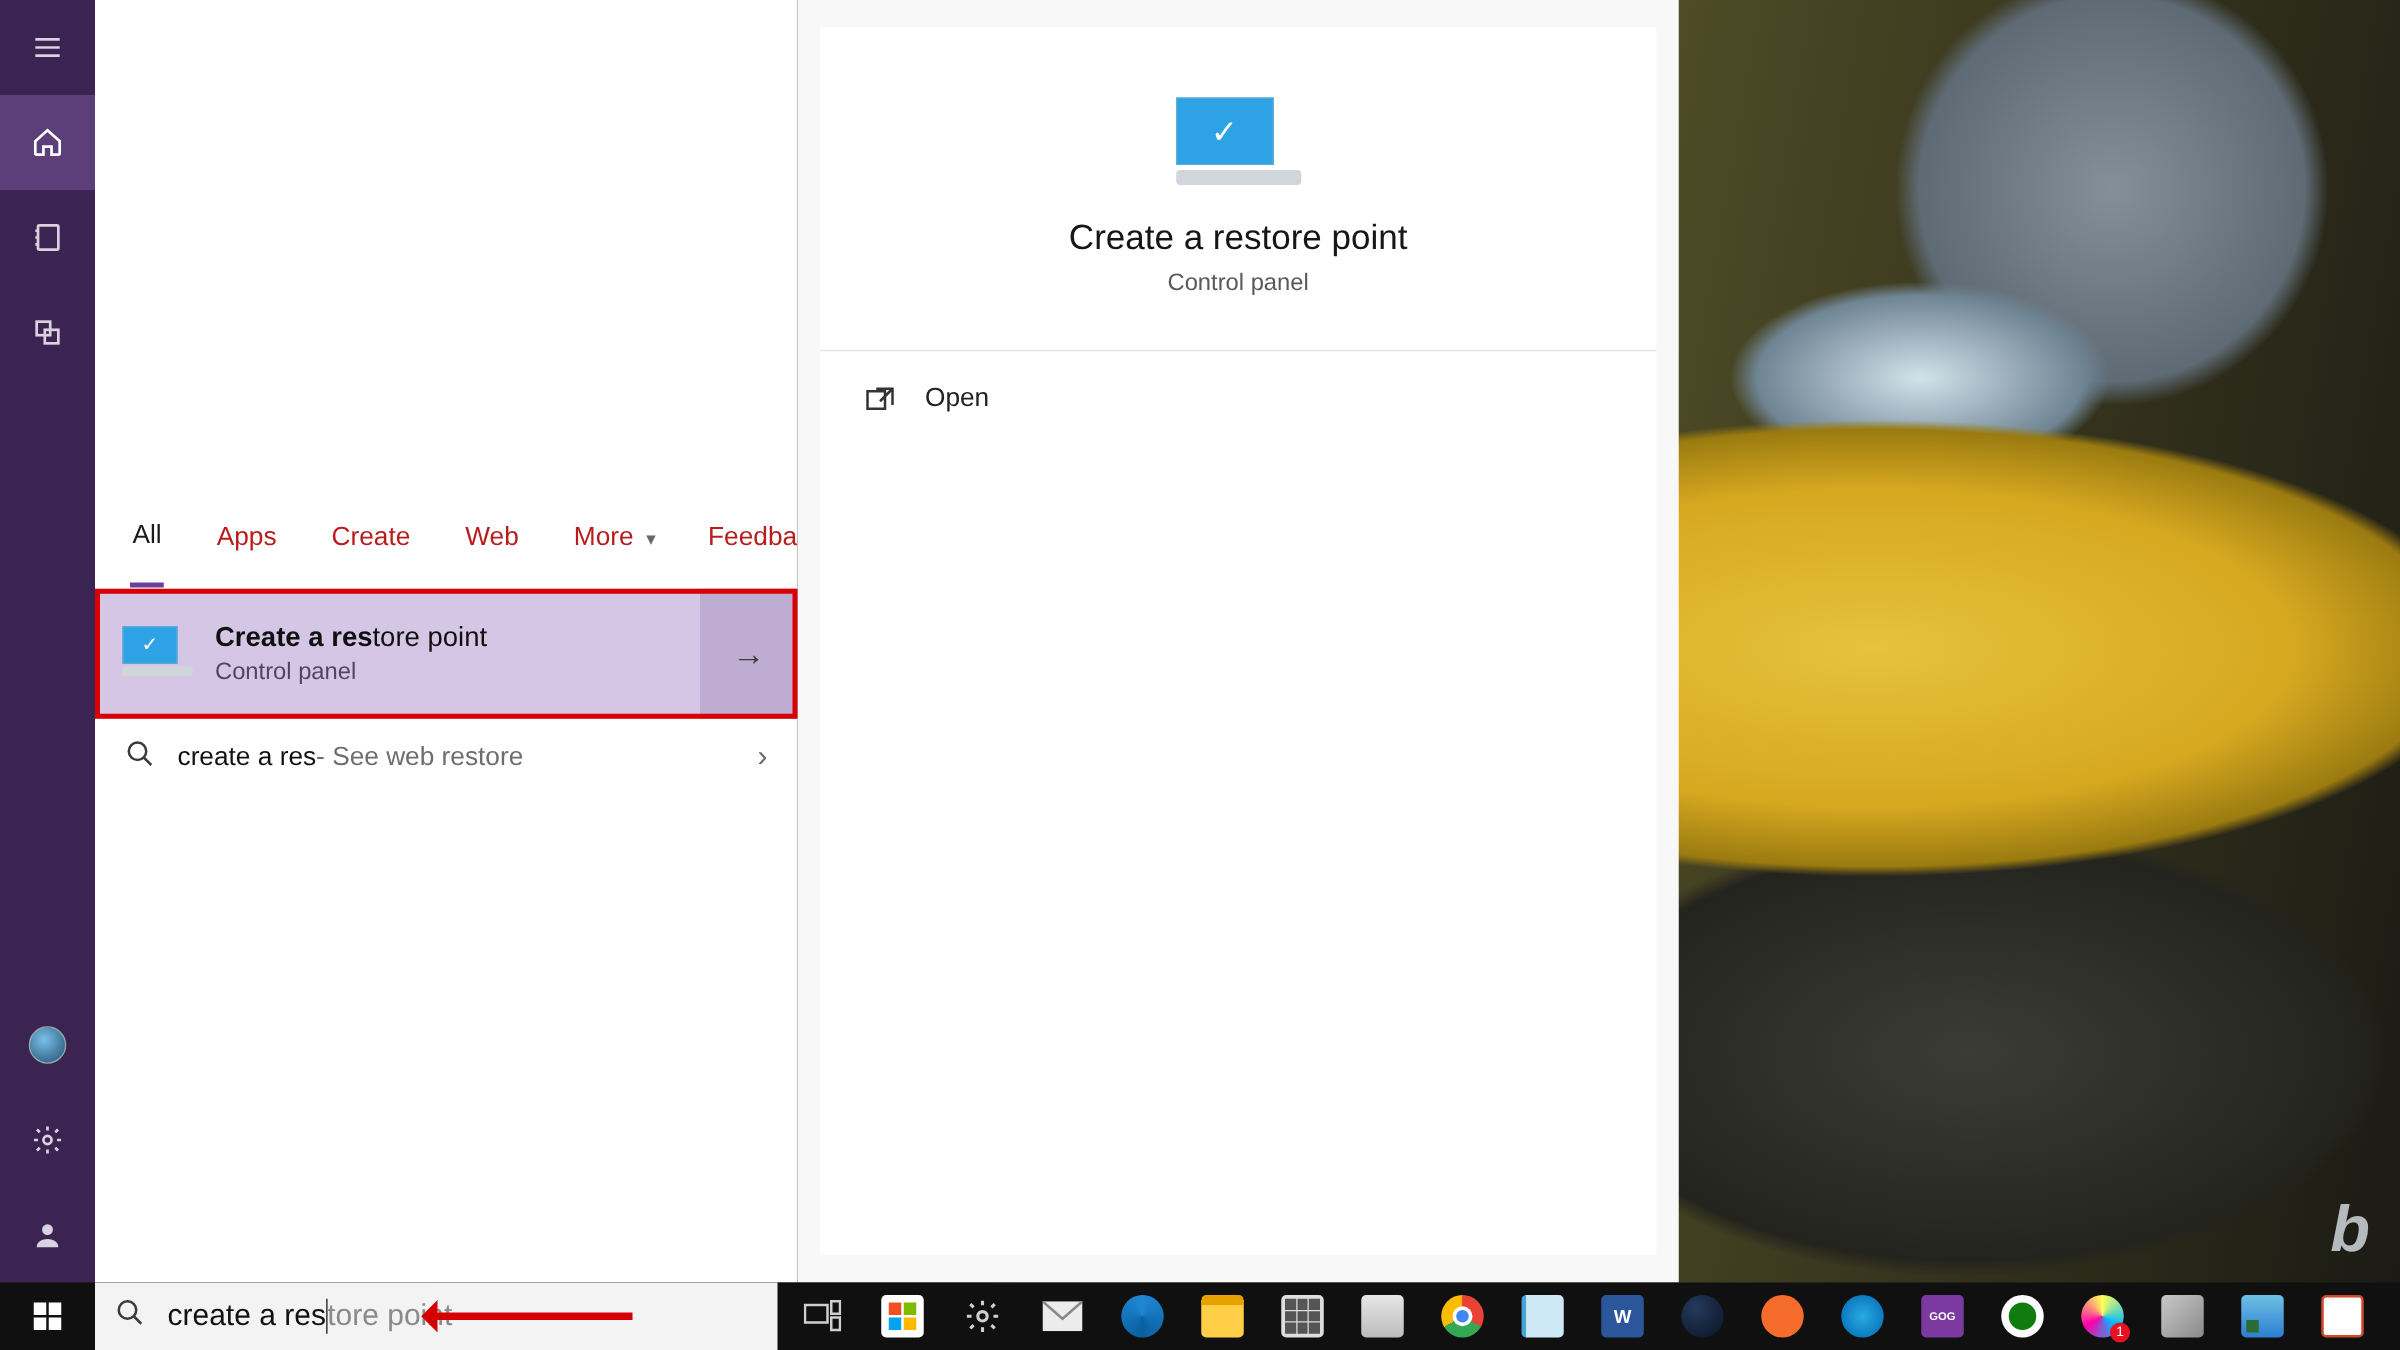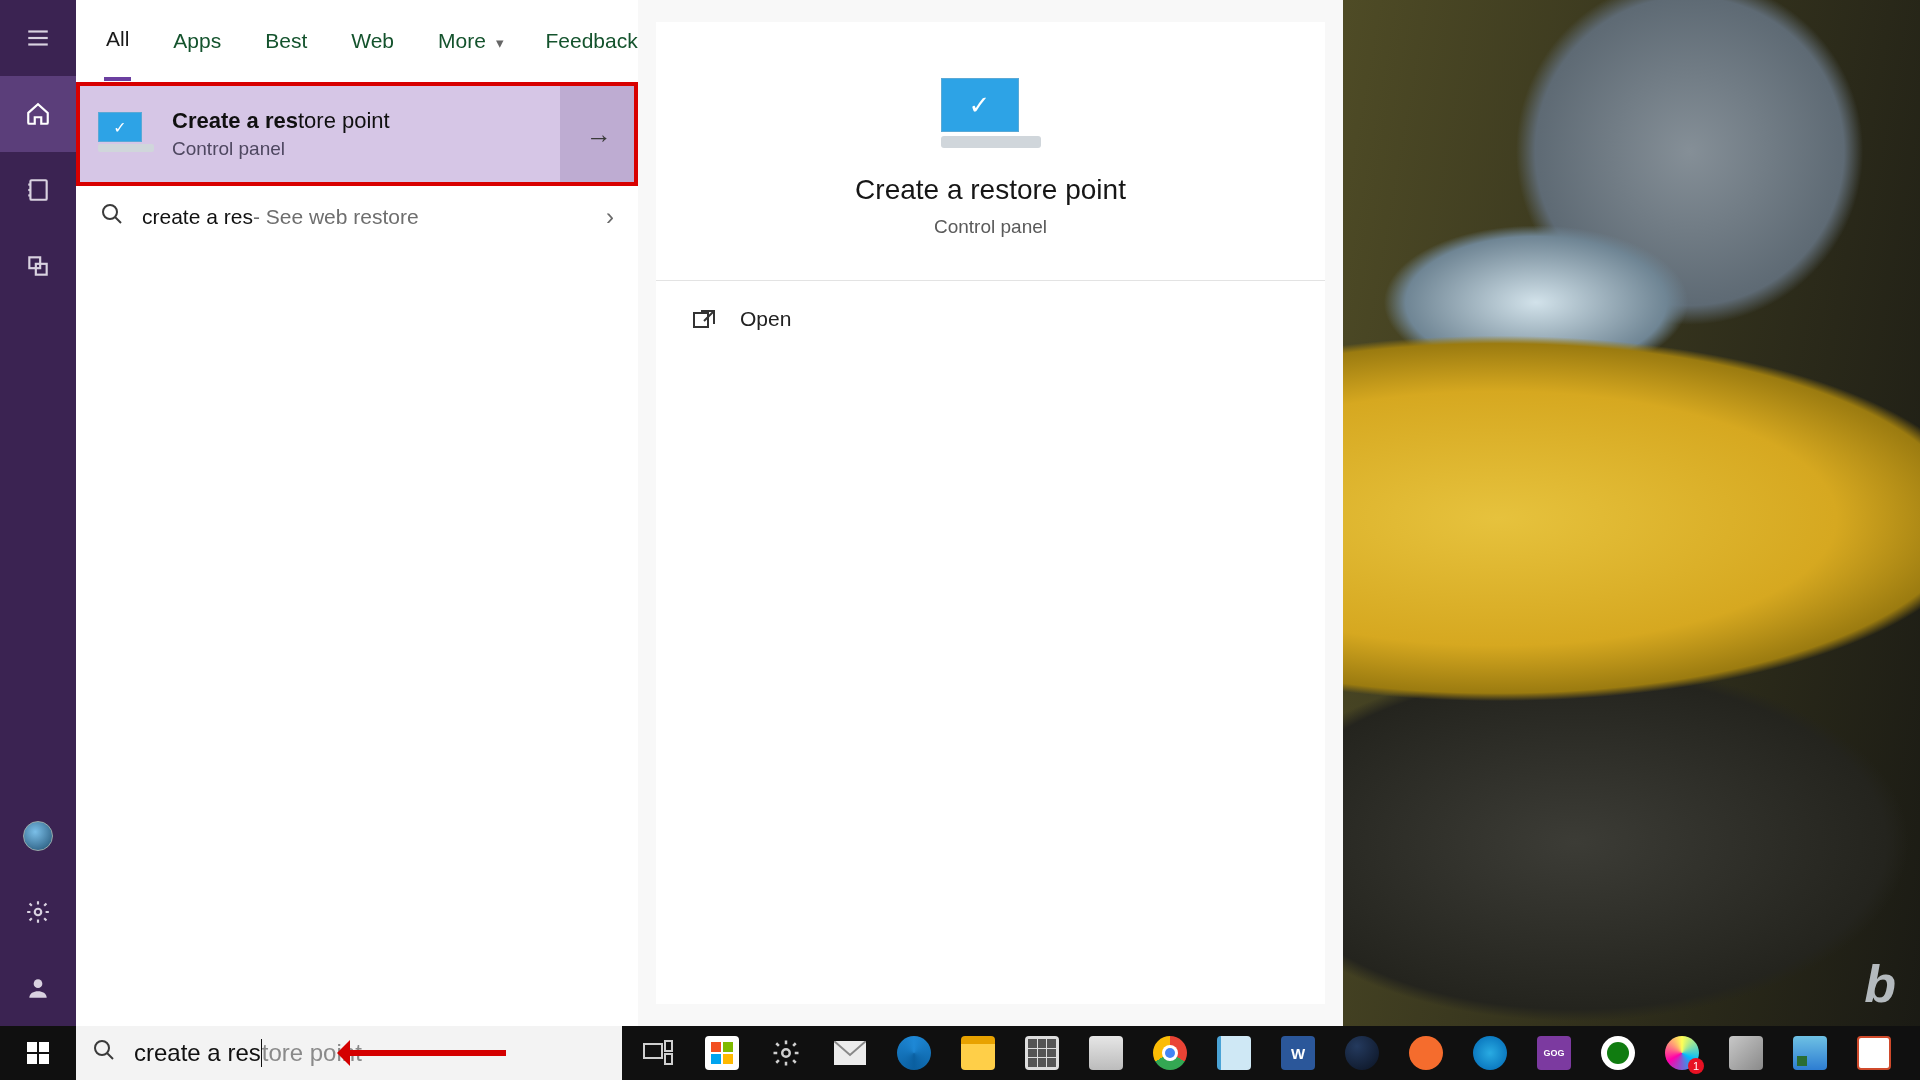--- a/index.html
+++ b/index.html
@@ -53,24 +53,24 @@
 
 #sidebar {
   width:76px; background:#3b2352; display:flex; flex-direction:column; align-items:center;
 }
 .sb-item { width:76px; height:76px; display:flex; align-items:center; justify-content:center; color:#d9d2e0; }
 .sb-item.active { background:#5b3e7a; }
 .sb-spacer { flex:1; }
 .sb-item svg { width:26px; height:26px; }
 .sb-avatar { width:30px; height:30px; border-radius:50%; background:radial-gradient(circle at 40% 35%, #7bbfe8, #1e4e70); border:1px solid #9aa; }
 
-#results { width:562px; background:#ffffff; display:flex; flex-direction:column; }
+#results { width:562px; background:#ffffff; display:flex; flex-direction:column;justify-content:center; }
 
 #tabs { height:82px; display:flex; align-items:center; padding:0 28px; border-bottom:1px solid #ffffff; color:#4b4b4b; font-size:21px; gap:40px; }
-.tab { padding:26px 2px; cursor:pointer; color:#14532d; }
+.tab { padding:26px 2px; cursor:pointer; color:#b91c1c; }
 .tab.active { color:#1a1a1a; font-weight:400; border-bottom:4px solid #6b3fa0; }
 .tab.more::after { content:"▾"; font-size:15px; margin-left:10px; color:#666; }
 .tabs-right { margin-left:auto; display:flex; align-items:center; gap:34px; }
 .dots { font-size:22px; letter-spacing:2px; color:#4b4b4b; }
 
 .section-h { font-size:19px; font-weight:600; color:#1a1a1a; padding:18px 24px 12px; }
 
 .result-row { display:flex; align-items:center; height:104px; }
 .best-match {
   background:#d6c6e6; position:relative; padding-left:22px;
@@ -167,21 +167,21 @@
           <circle cx="12" cy="8" r="4"></circle>
           <path d="M4 21c0-4 4-6 8-6s8 2 8 6z"></path>
         </svg>
     </div>
   </div>
 
   <div id="results">
     <div id="tabs">
       <div class="tab active">All</div>
       <div class="tab">Apps</div>
-      <div class="tab">Best</div>
+      <div class="tab">Create</div>
       <div class="tab">Web</div>
       <div class="tab more">More</div>
       <div class="tabs-right">
         <div class="tab" style="padding:0">Feedback</div>
         <div class="dots">•••</div>
       </div>
     </div>
 
 
     <div class="result-row best-match">

